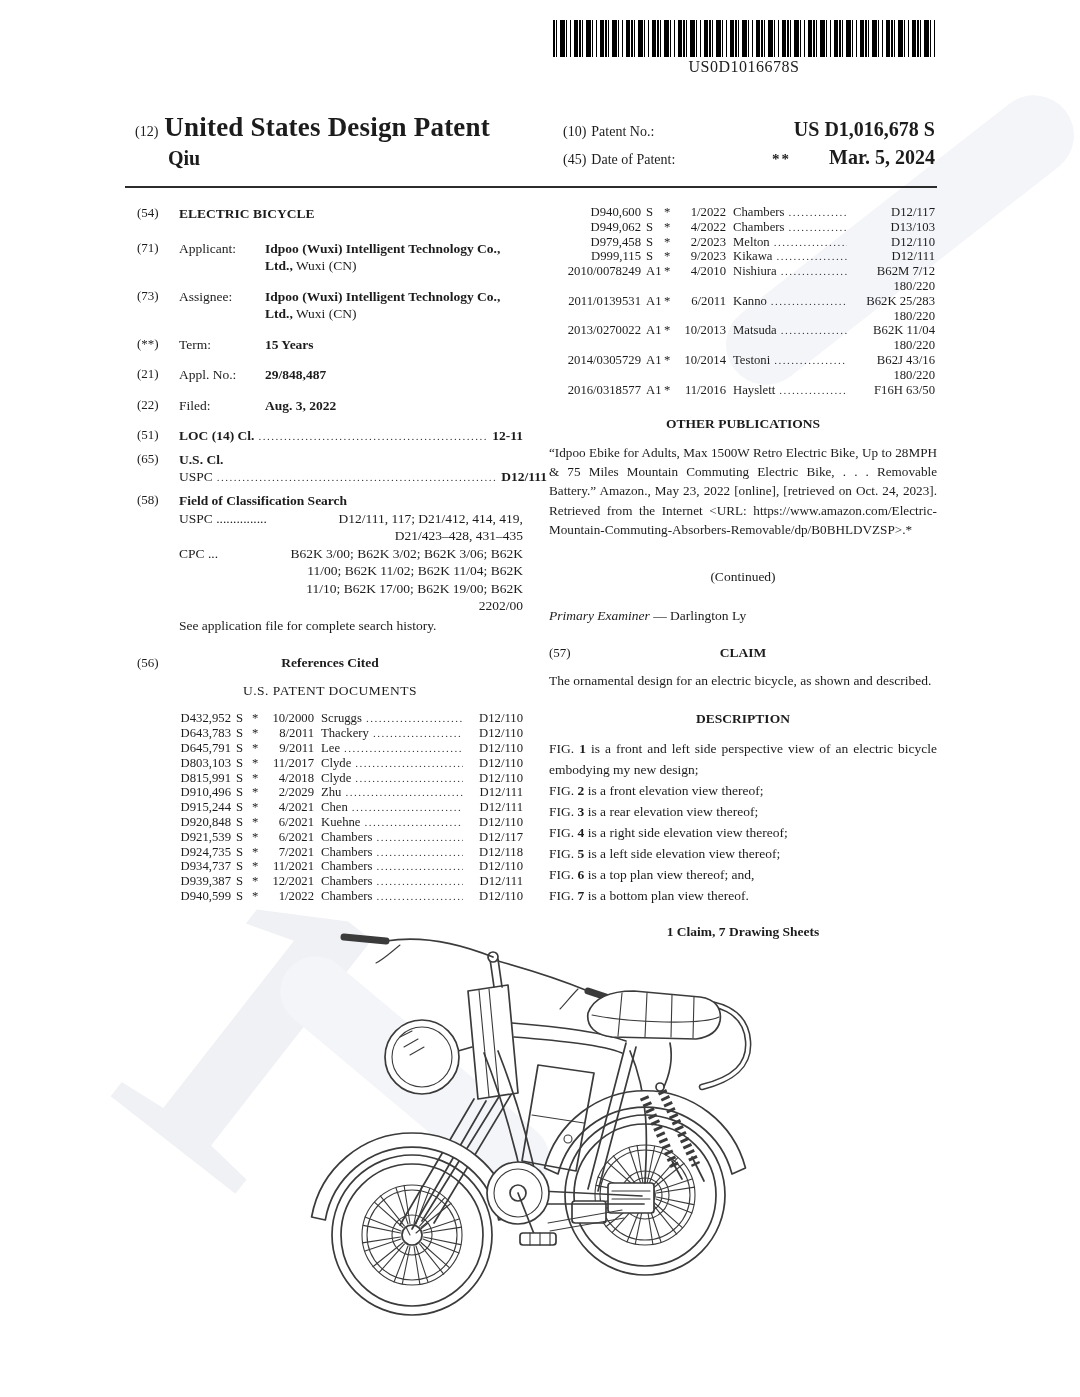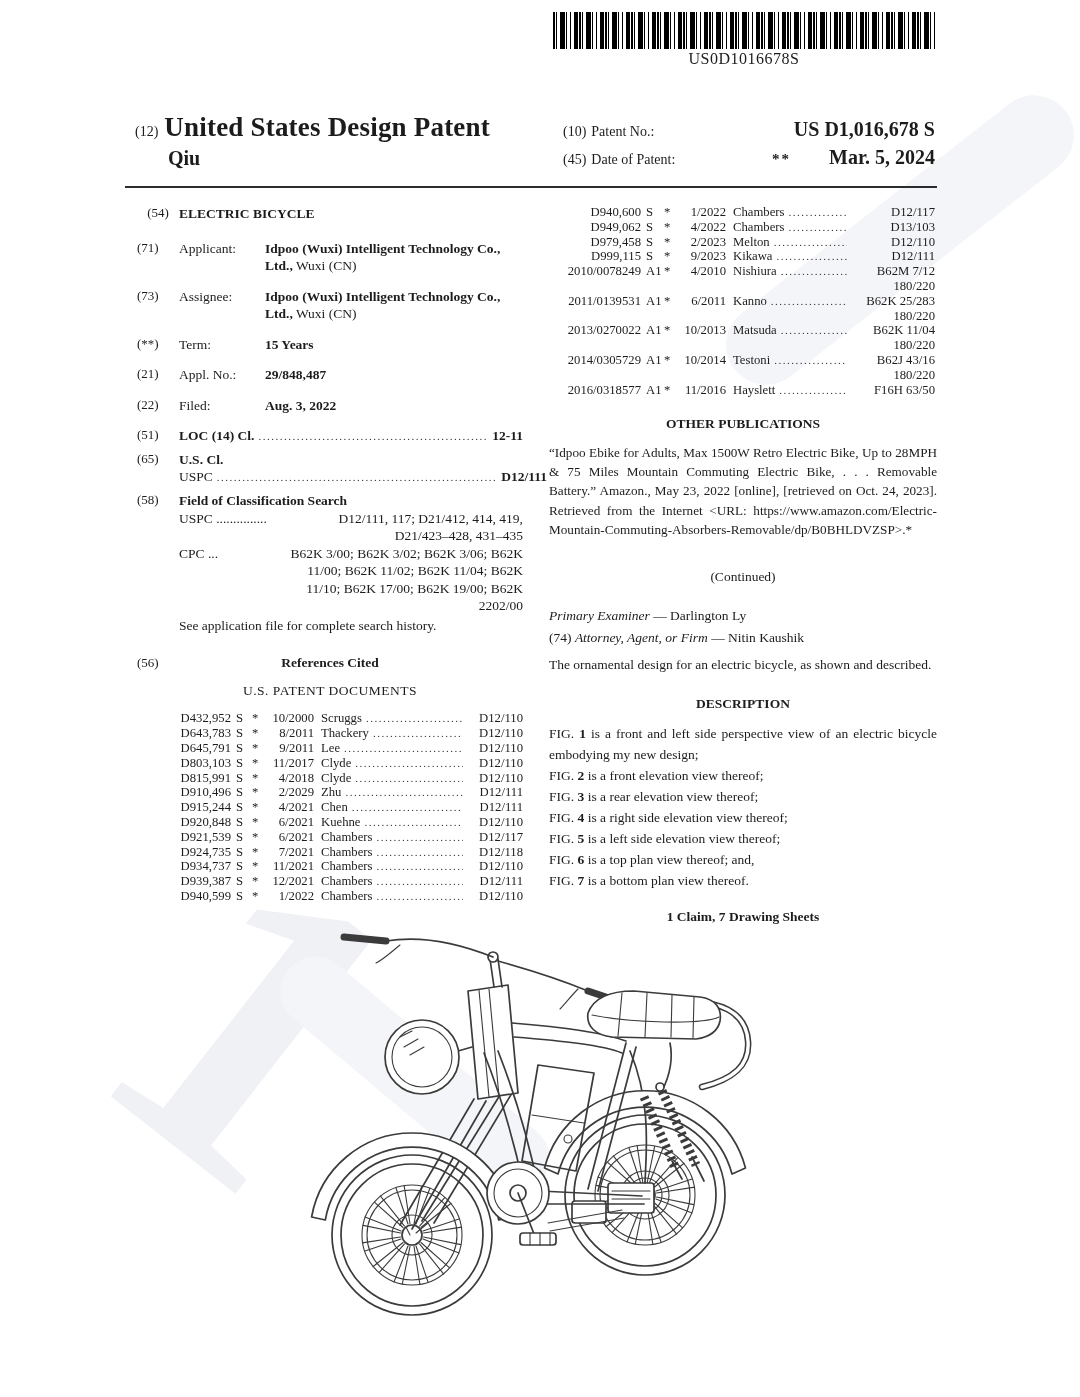--- a/index.html
+++ b/index.html
@@ -6,21 +6,21 @@
   .page{position:relative;width:1080px;height:1397px;background:#fff;overflow:hidden;
         font-family:"Liberation Serif","DejaVu Serif",serif;color:#1c1c1c;}
   .layer{position:absolute;z-index:1;}
   
   .wm{position:absolute;z-index:0;color:#f0f1f5;font-weight:bold;user-select:none;}
   .wm-glyph{left:150px;top:780px;font-size:430px;transform:rotate(38deg);}
   .wm-bar{background:#f4f5f8;border-radius:40px;}
   .wm-bar1{left:690px;top:200px;width:420px;height:80px;transform:rotate(-38deg);}
   .wm-bar2{left:250px;top:1040px;width:330px;height:70px;transform:rotate(40deg);}
   
-  .barcode{left:553px;top:12px;width:382px;text-align:center;}
+  .barcode{left:553px;top:20px;width:382px;text-align:center;}
   .bars{height:37px;width:382px;
     background:repeating-linear-gradient(90deg,#000 0 2px,#fff 2px 3px,#000 3px 4px,#fff 4px 7px,#000 7px 12px,#fff 12px 13px,#000 13px 14px,#fff 14px 17px,#000 17px 18px,#fff 18px 21px,#000 21px 25px,#fff 25px 26px);}
   .bars-num{font-size:16px;letter-spacing:.5px;margin-top:1px;}
   
   .hdr-left{left:135px;top:112px;width:430px;}
   .hdr-code{font-size:14px;}
   .hdr-title{font-size:27px;font-weight:bold;letter-spacing:.2px;}
   .hdr-row{display:flex;align-items:baseline;gap:6px;}
   .hdr-surname{font-size:20px;font-weight:bold;margin:4px 0 0 33px;}
   .hdr-right{left:563px;top:118px;width:372px;}
@@ -119,21 +119,21 @@
       <span class="hr-label">Date of Patent:</span>
       <span class="hr-spacer"></span>
       <span class="hr-stars">**</span>
       <span class="hr-big">Mar. 5, 2024</span>
     </div>
   </div>
   <div class="layer rule"></div>
 
   <div class="layer col col-l">
 
-    <div class="sec" style="margin-bottom:17px;text-align:center;">
+    <div class="sec" style="margin-bottom:17px;">
       <span class="sec-code">(54)</span>
       <span class="b">ELECTRIC BICYCLE</span>
     </div>
 
     <div>
 
         <div class="sec">
           <span class="sec-code">(71)</span>
           <span class="sec-body kv">
             <span class="kv-label">Applicant:</span>
@@ -462,27 +462,25 @@
       <span>OTHER PUBLICATIONS</span>
     </div>
     <div class="pub-text">“Idpoo Ebike for Adults, Max 1500W Retro Electric Bike, Up to 28MPH &amp; 75 Miles Mountain Commuting Electric Bike, . . . Removable Battery.” Amazon., May 23, 2022 [online], [retrieved on Oct. 24, 2023]. Retrieved from the Internet &lt;URL: https://www.amazon.com/Electric-Mountain-Commuting-Absorbers-Removable/dp/B0BHLDVZSP&gt;.*</div>
     <div class="continued">(Continued)</div>
 
     <div class="exam-line">
       <span class="i">Primary Examiner</span>
       <span>—</span>
       <span>Darlington Ly</span>
     </div>
-    <div class="exam-line">
-      <span>(74)</span>
-      <span class="i">Attorney, Agent, or Firm</span>
-      <span>—</span>
-      <span>Nitin Kaushik</span>
-    </div>
-
+
+    <div class="center-head b claim-head">
+      <span class="floating-code">(57)</span>
+      <span>CLAIM</span>
+    </div>
     <div class="claim-text">The ornamental design for an electric bicycle, as shown and described.</div>
 
     <div class="center-head b desc-head">
       <span>DESCRIPTION</span>
     </div>
     <div>
 
         <div class="fig-line">
           <span>FIG.</span> <span class="b">1</span><span> is a front and left side perspective view of an electric bicycle embodying my new design;</span>
         </div>

